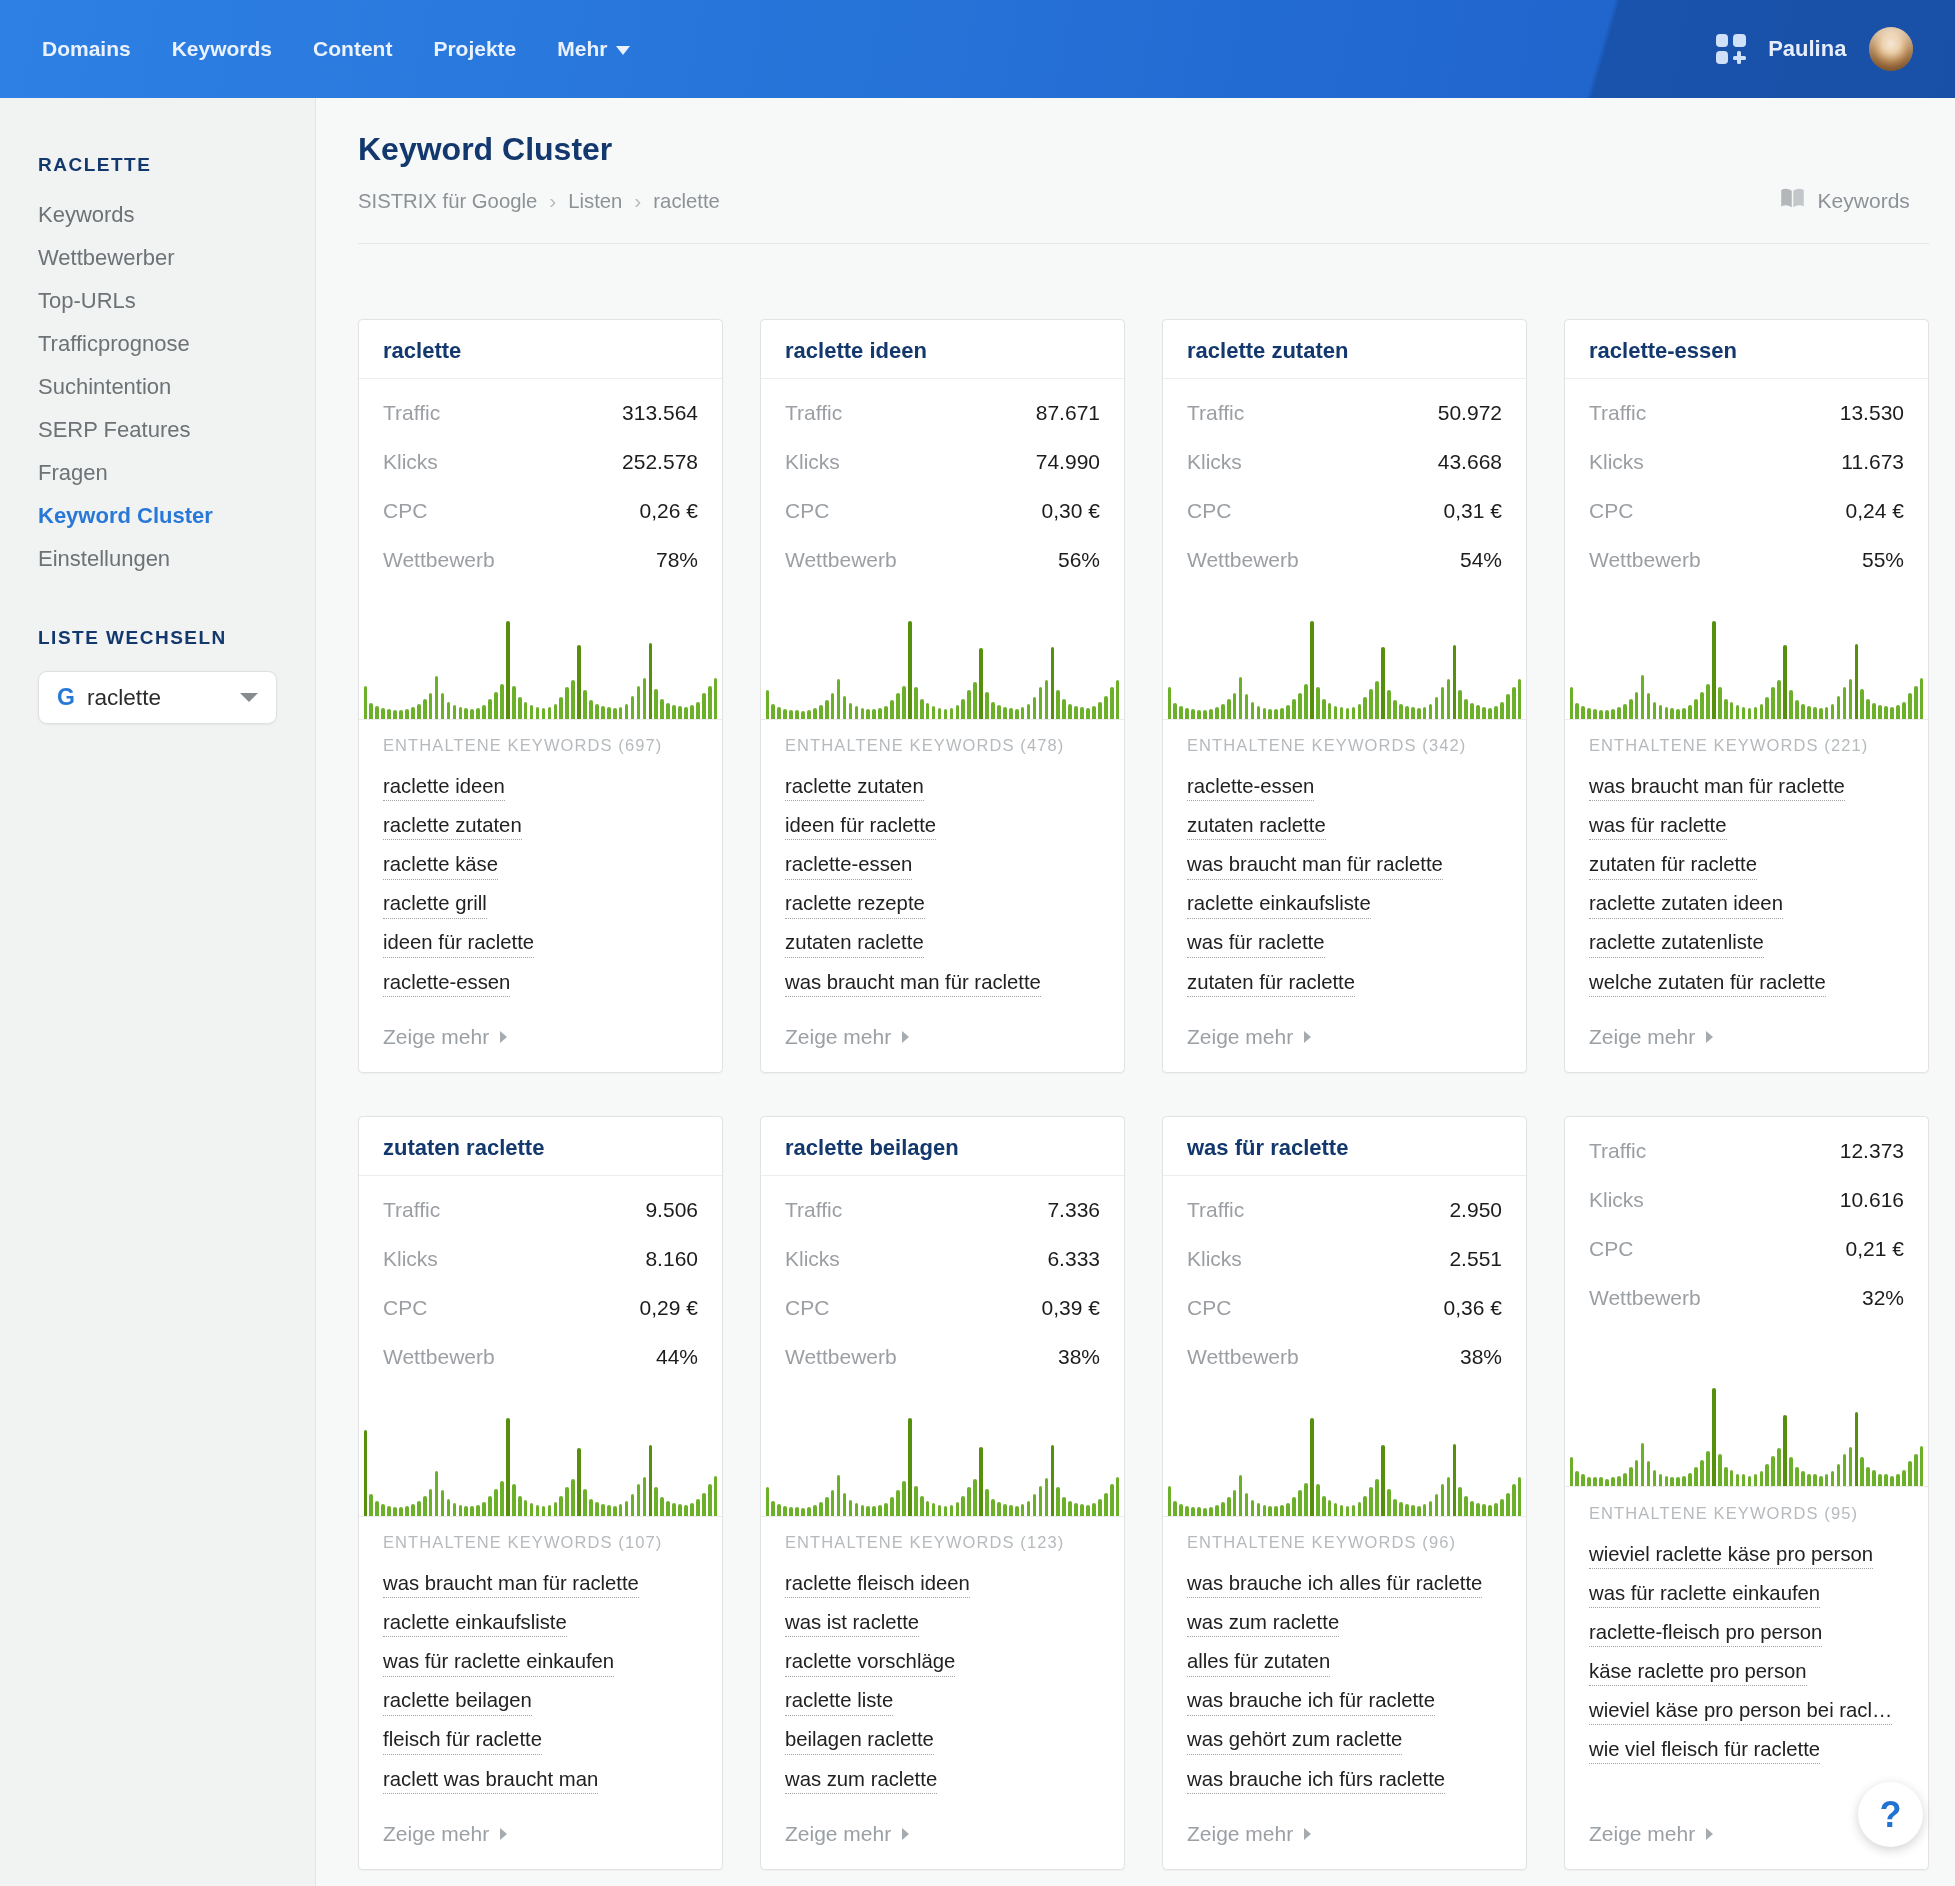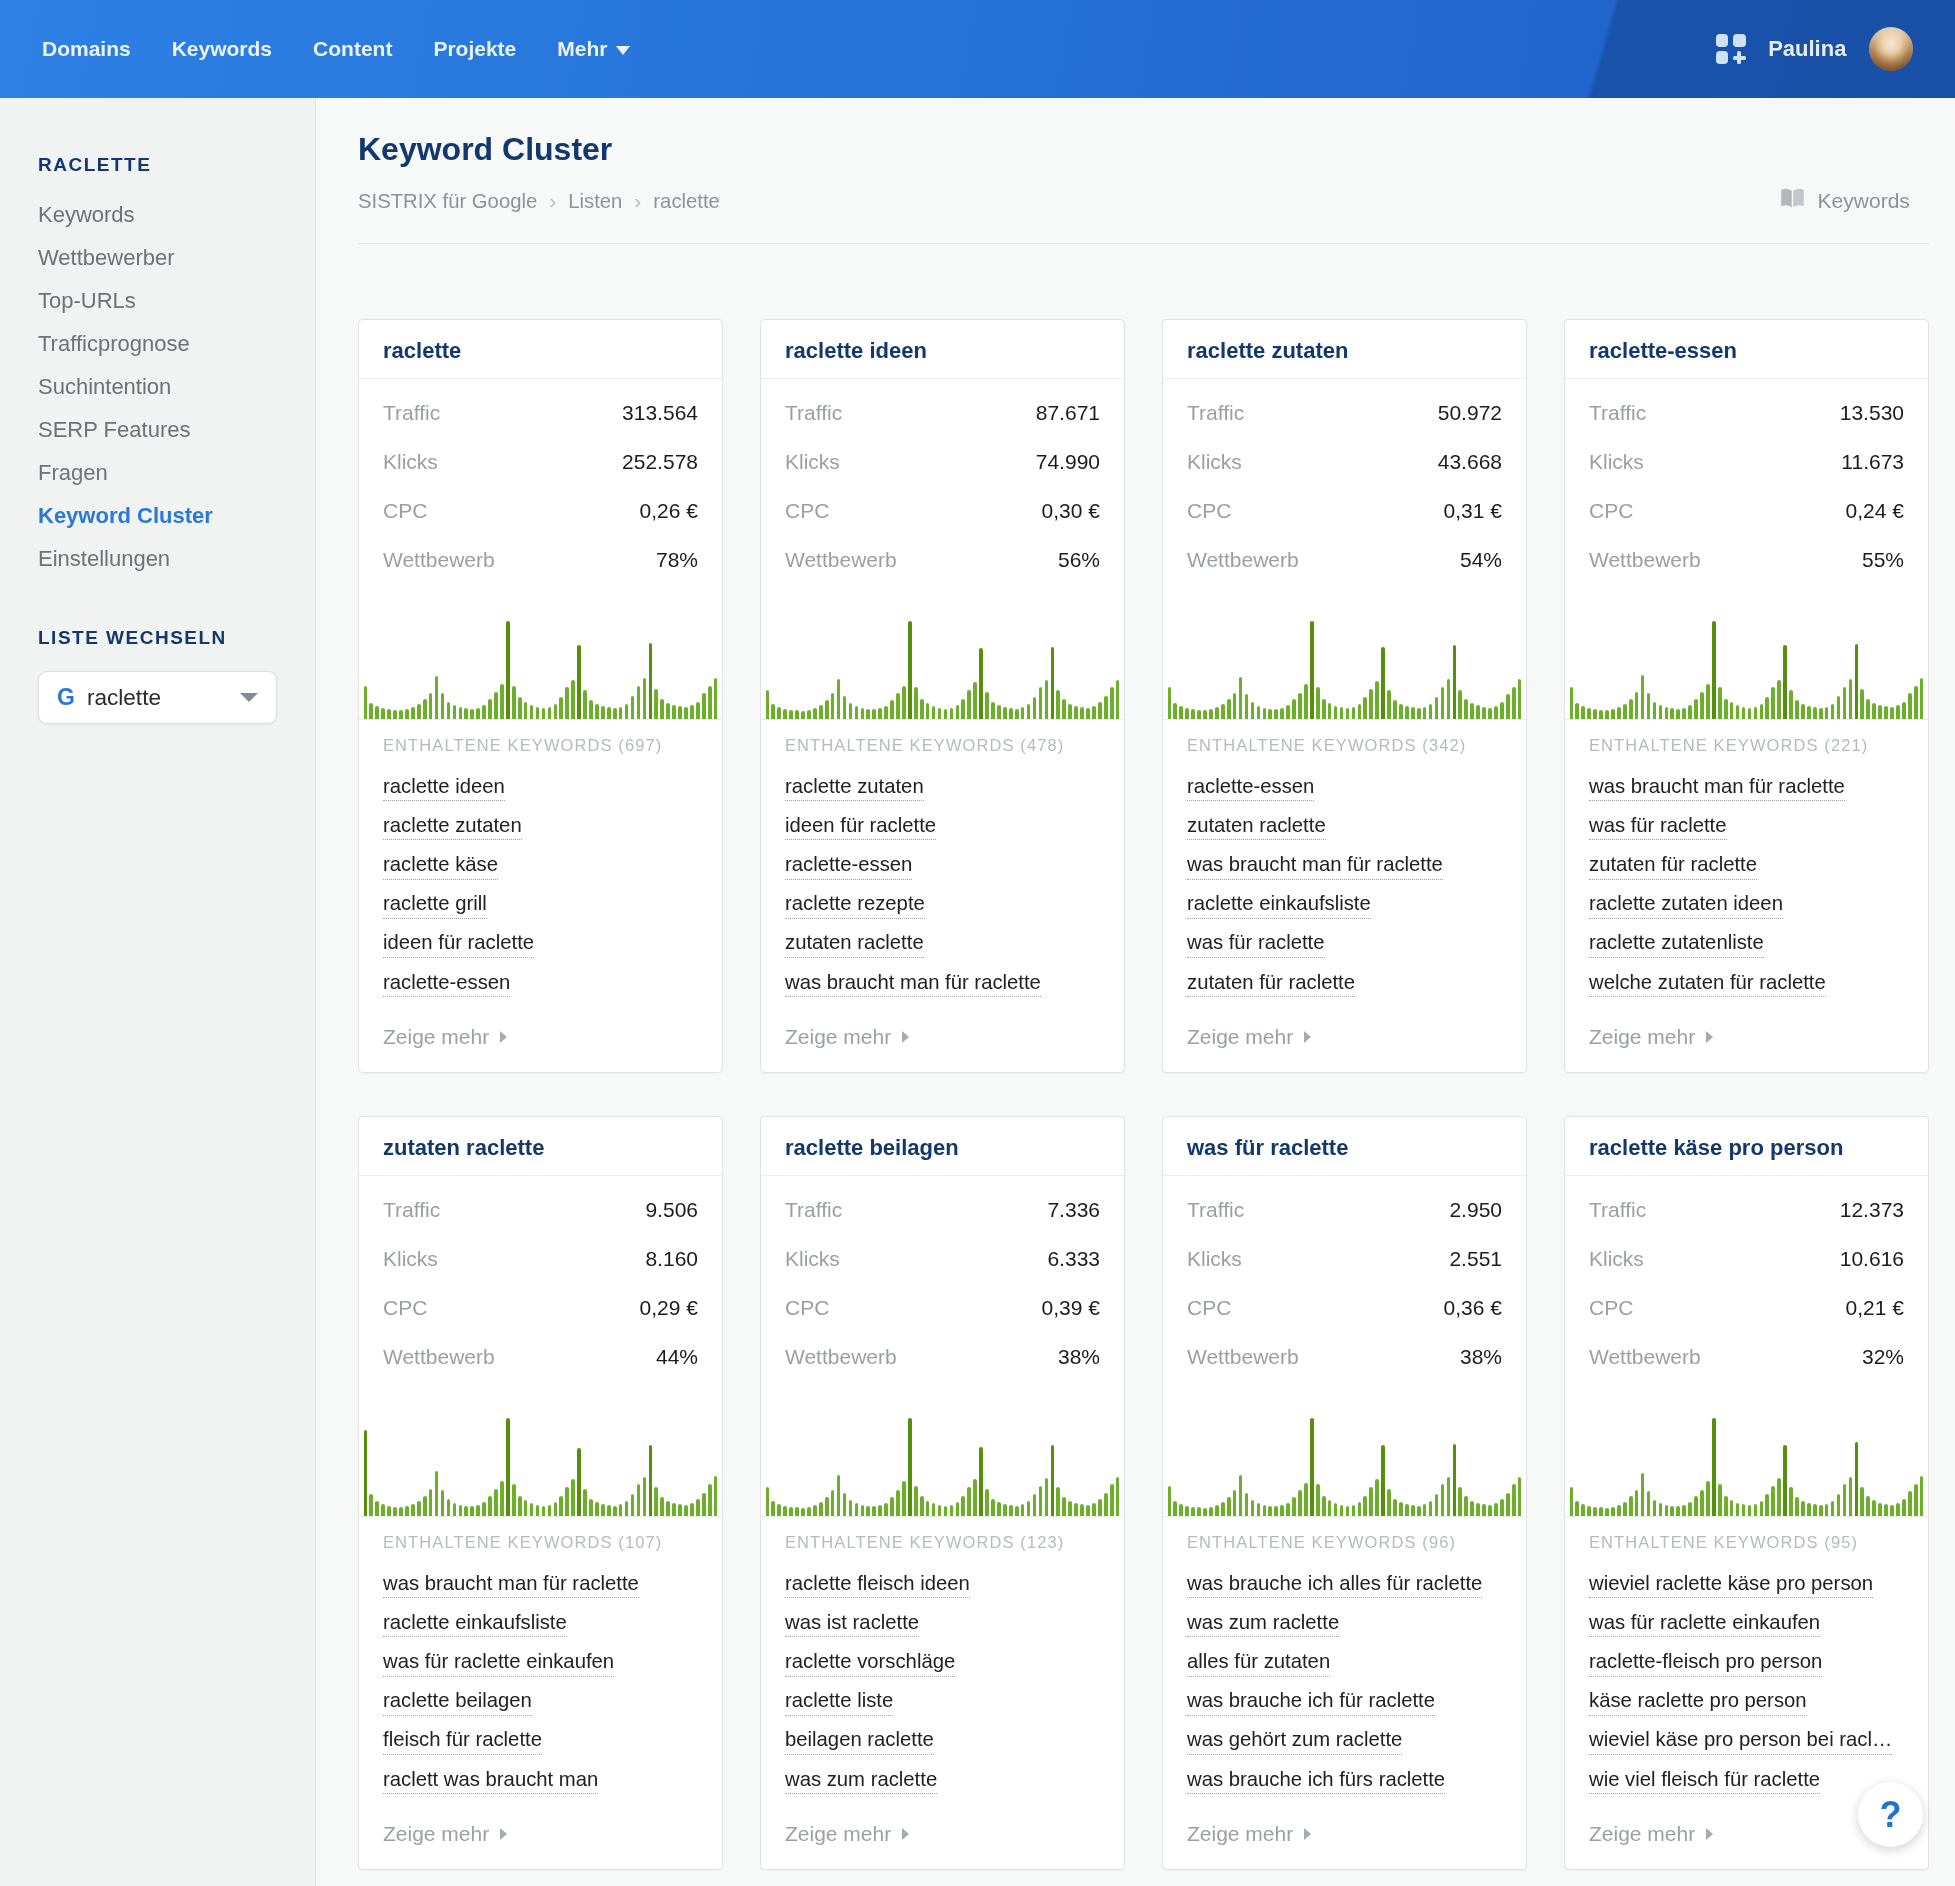--- a/index.html
+++ b/index.html
@@ -878,21 +878,20 @@
             <li><a class="keyword-link">was brauche ich fürs raclette</a></li>
           </ul>
     </div>
     <a class="show-more">
       <span>Zeige mehr</span>
       <span class="arrow-right"></span>
     </a>
   </section>
 
   <section class="card">
-    <h2 class="card-title">raclette käse pro person</h2>
     <div class="card-stats">
       <div class="stat-row">
         <span class="stat-label">Traffic</span>
         <span class="stat-value">12.373</span>
       </div>
       <div class="stat-row">
         <span class="stat-label">Klicks</span>
         <span class="stat-value">10.616</span>
       </div>
       <div class="stat-row">

